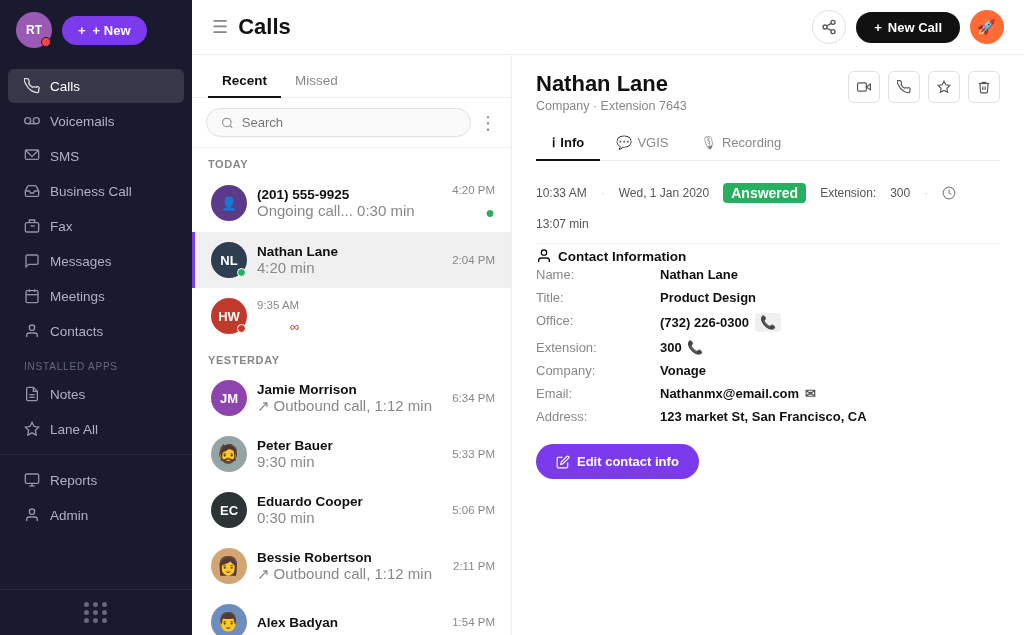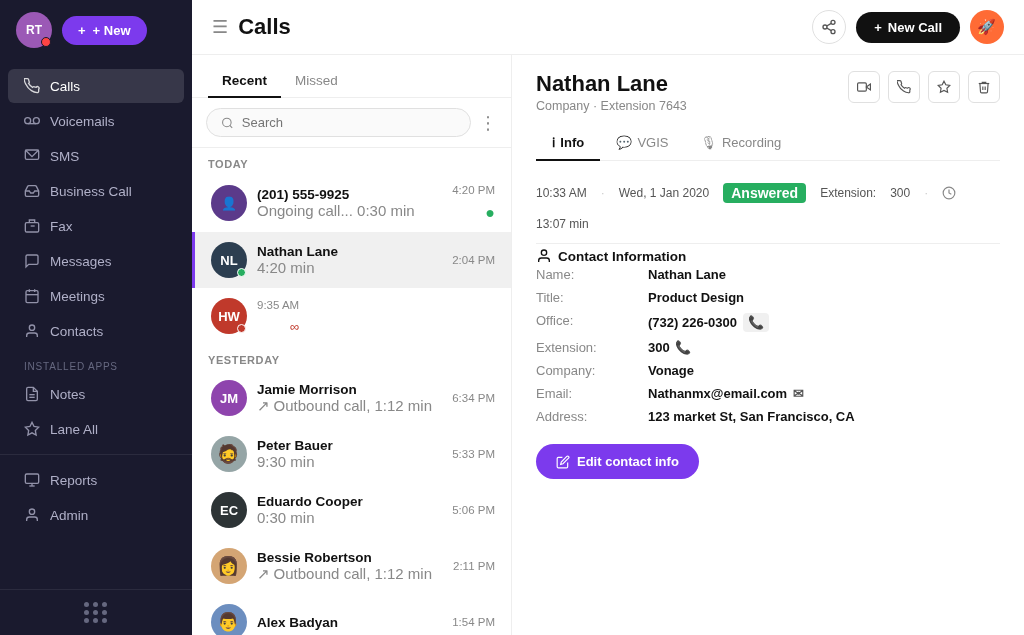--- a/index.html
+++ b/index.html
@@ -252,21 +252,21 @@
       padding: 2px 8px;
       font-size: 14px; font-weight: 600;
     }
     .meta-dot { color: #ccc; }
 
     .section-title {
       font-size: 13.5px; font-weight: 700; color: #111;
       margin-bottom: 3px;
       display: flex; align-items: center; gap: 6px;
     }
-    .info-grid { display: grid; grid-template-columns: 100px 1fr; gap: 8px 12px; font-size: 13px; }
+    .info-grid { display: grid; grid-template-columns: 100px 1fr; gap: 8px 24px; font-size: 13px; }
     .info-label { color: #888; }
     .info-value { color: #111; font-weight: 600; display: flex; align-items: center; gap: 6px; }
     .inline-icon { color: #555; font-size: 13px; cursor: pointer; }
 
     .edit-btn {
       background: #7c3aed;
       color: #fff;
       border: none;
       border-radius: 22px;
       padding: 10px 20px;

